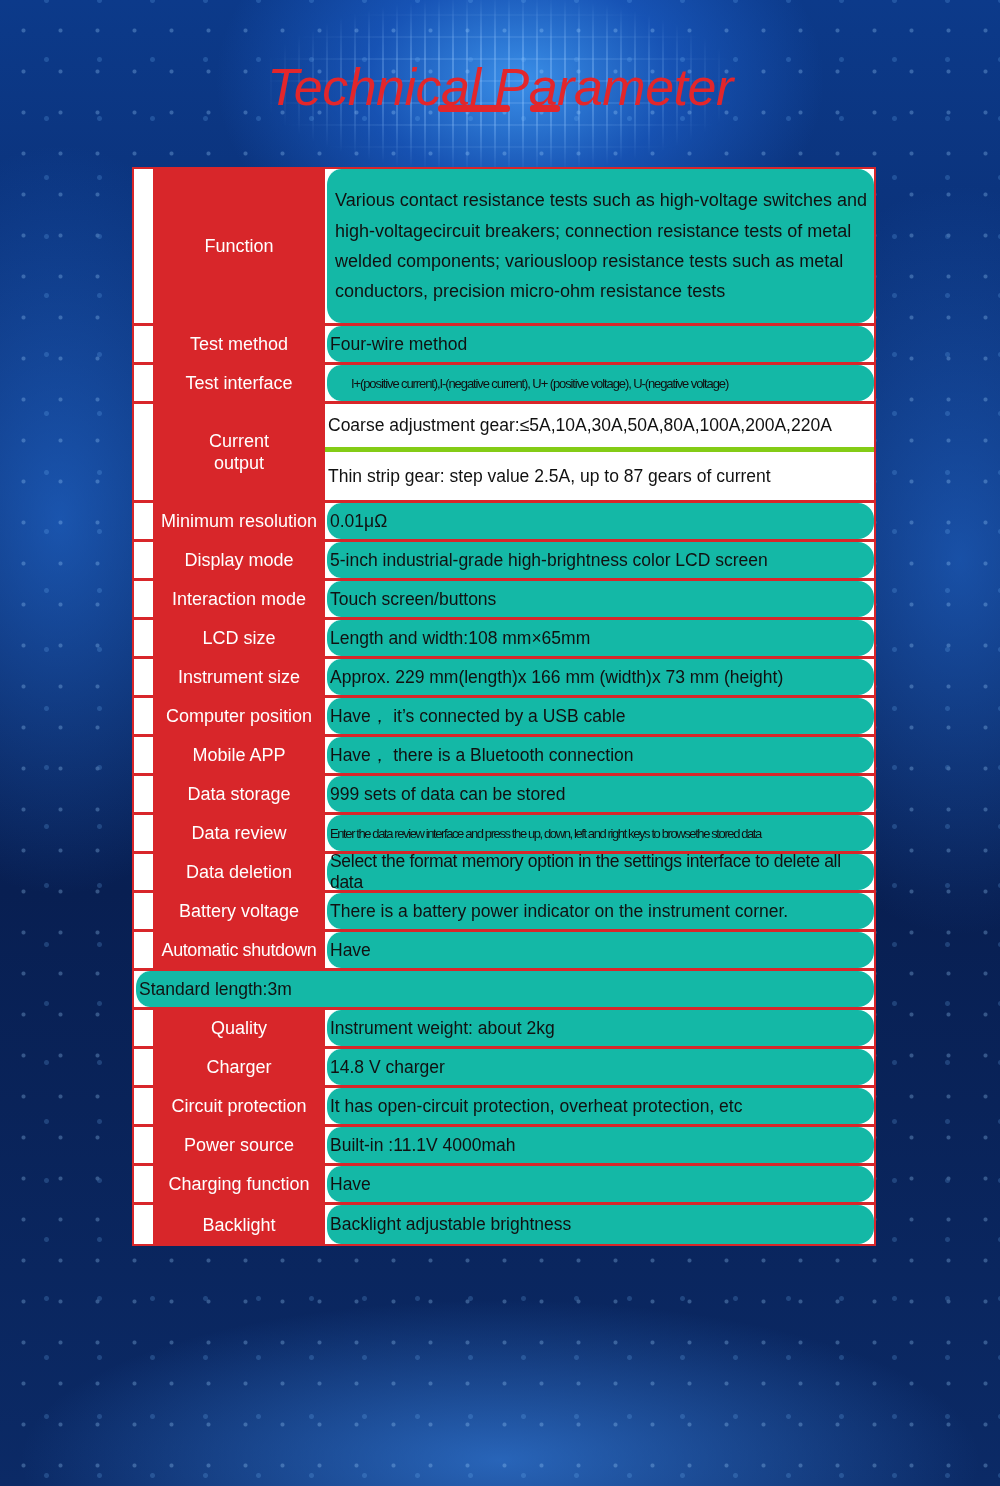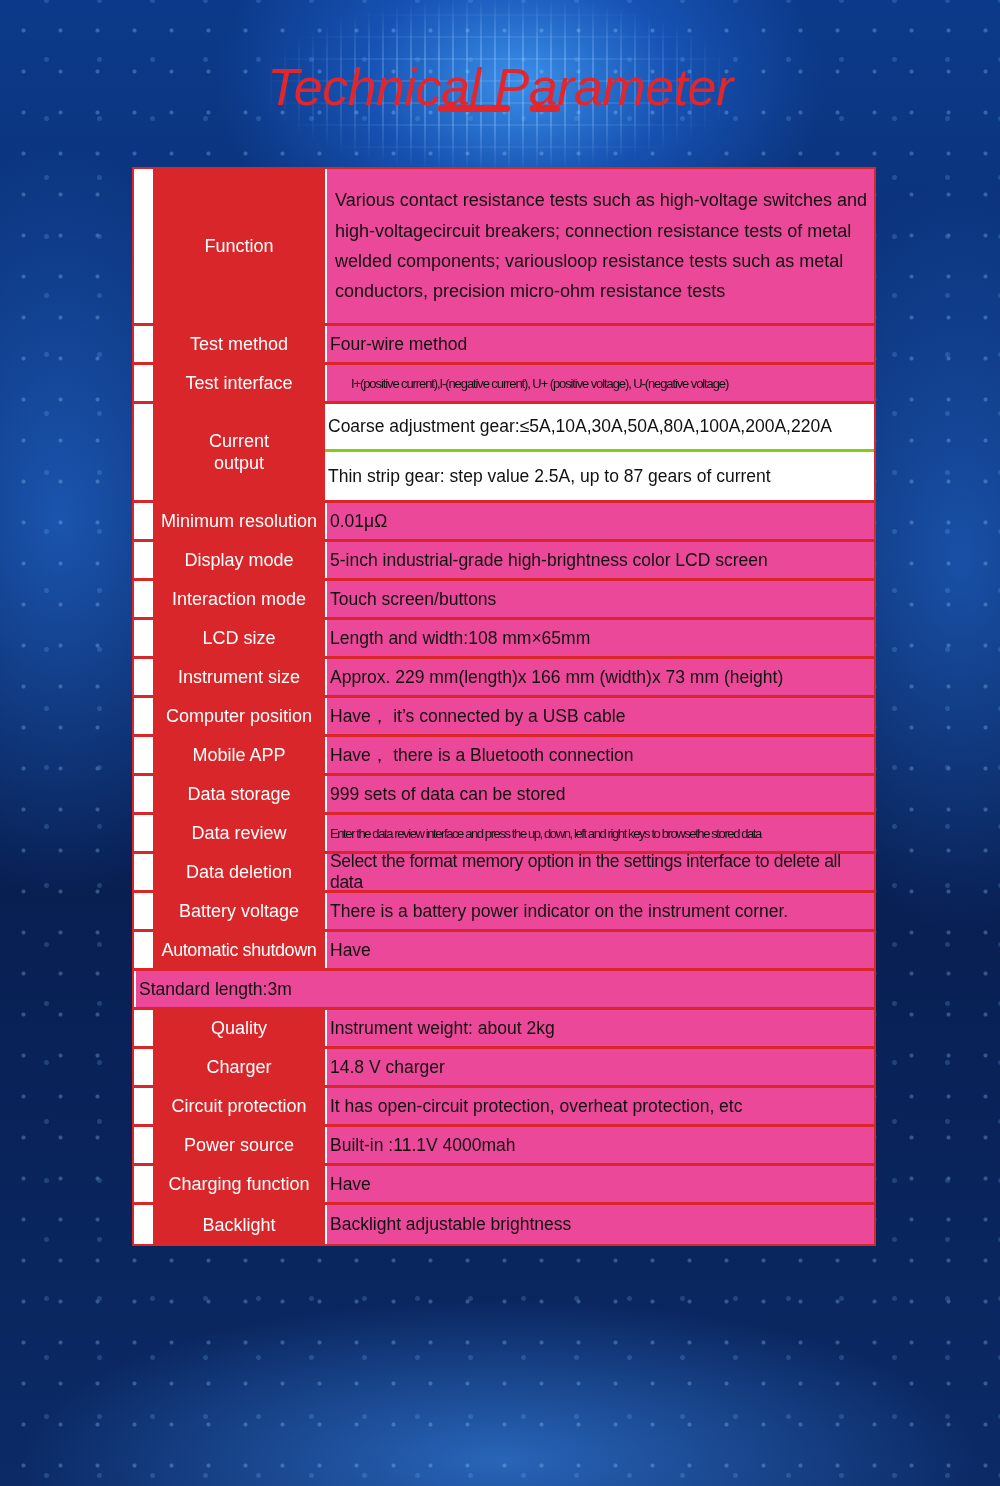--- a/index.html
+++ b/index.html
@@ -41,30 +41,31 @@
     box-sizing:border-box;
   }
   .row { display:flex; border-bottom:3px solid #d8262a; box-sizing:border-box; }
   .row:last-child { border-bottom:none; }
   .label {
     width:172px; flex:0 0 172px; background:#d8262a; color:#fff;
     display:flex; align-items:center; justify-content:center; text-align:center;
     font-size:18px; line-height:22px; padding:0 2px; box-sizing:border-box;margin-left:19px;
   }
   .value {
-    flex:1; background:#ec4899; color:#111; font-size:17.5px;
+    flex:1; background:#14b8a6; color:#111; font-size:17.5px;
     display:flex; align-items:center; padding-left:3px; box-sizing:border-box;
     border-left:2px solid #fff;
+    border-radius:16px;
   }
   .row.h45 { height:39px; }
   .row.func { height:157px; }
   .row.func .value { padding-left:8px; line-height:30.4px; font-size:18px; }
   .row.multi .value-col { flex:1; display:flex; flex-direction:column; }
   .row.multi .sub { height:48px; display:flex; align-items:center; padding-left:3px; font-size:17.5px; color:#111; box-sizing:border-box; }
-  .row.multi .sub:first-child { border-bottom:3px solid #84cc16; }
+  .row.multi .sub:first-child { border-bottom:5px solid #84cc16; }
   .condensed { letter-spacing:-1.1px; font-size:13px;padding-left:24px; }
   .tiny { letter-spacing:-1.4px; font-size:13px; }
 </style>
 </head>
 <body>
 
 <div class="dots"></div>
 <div class="circuit"></div>
 
 <h1 class="title">Technical Parameter</h1>

